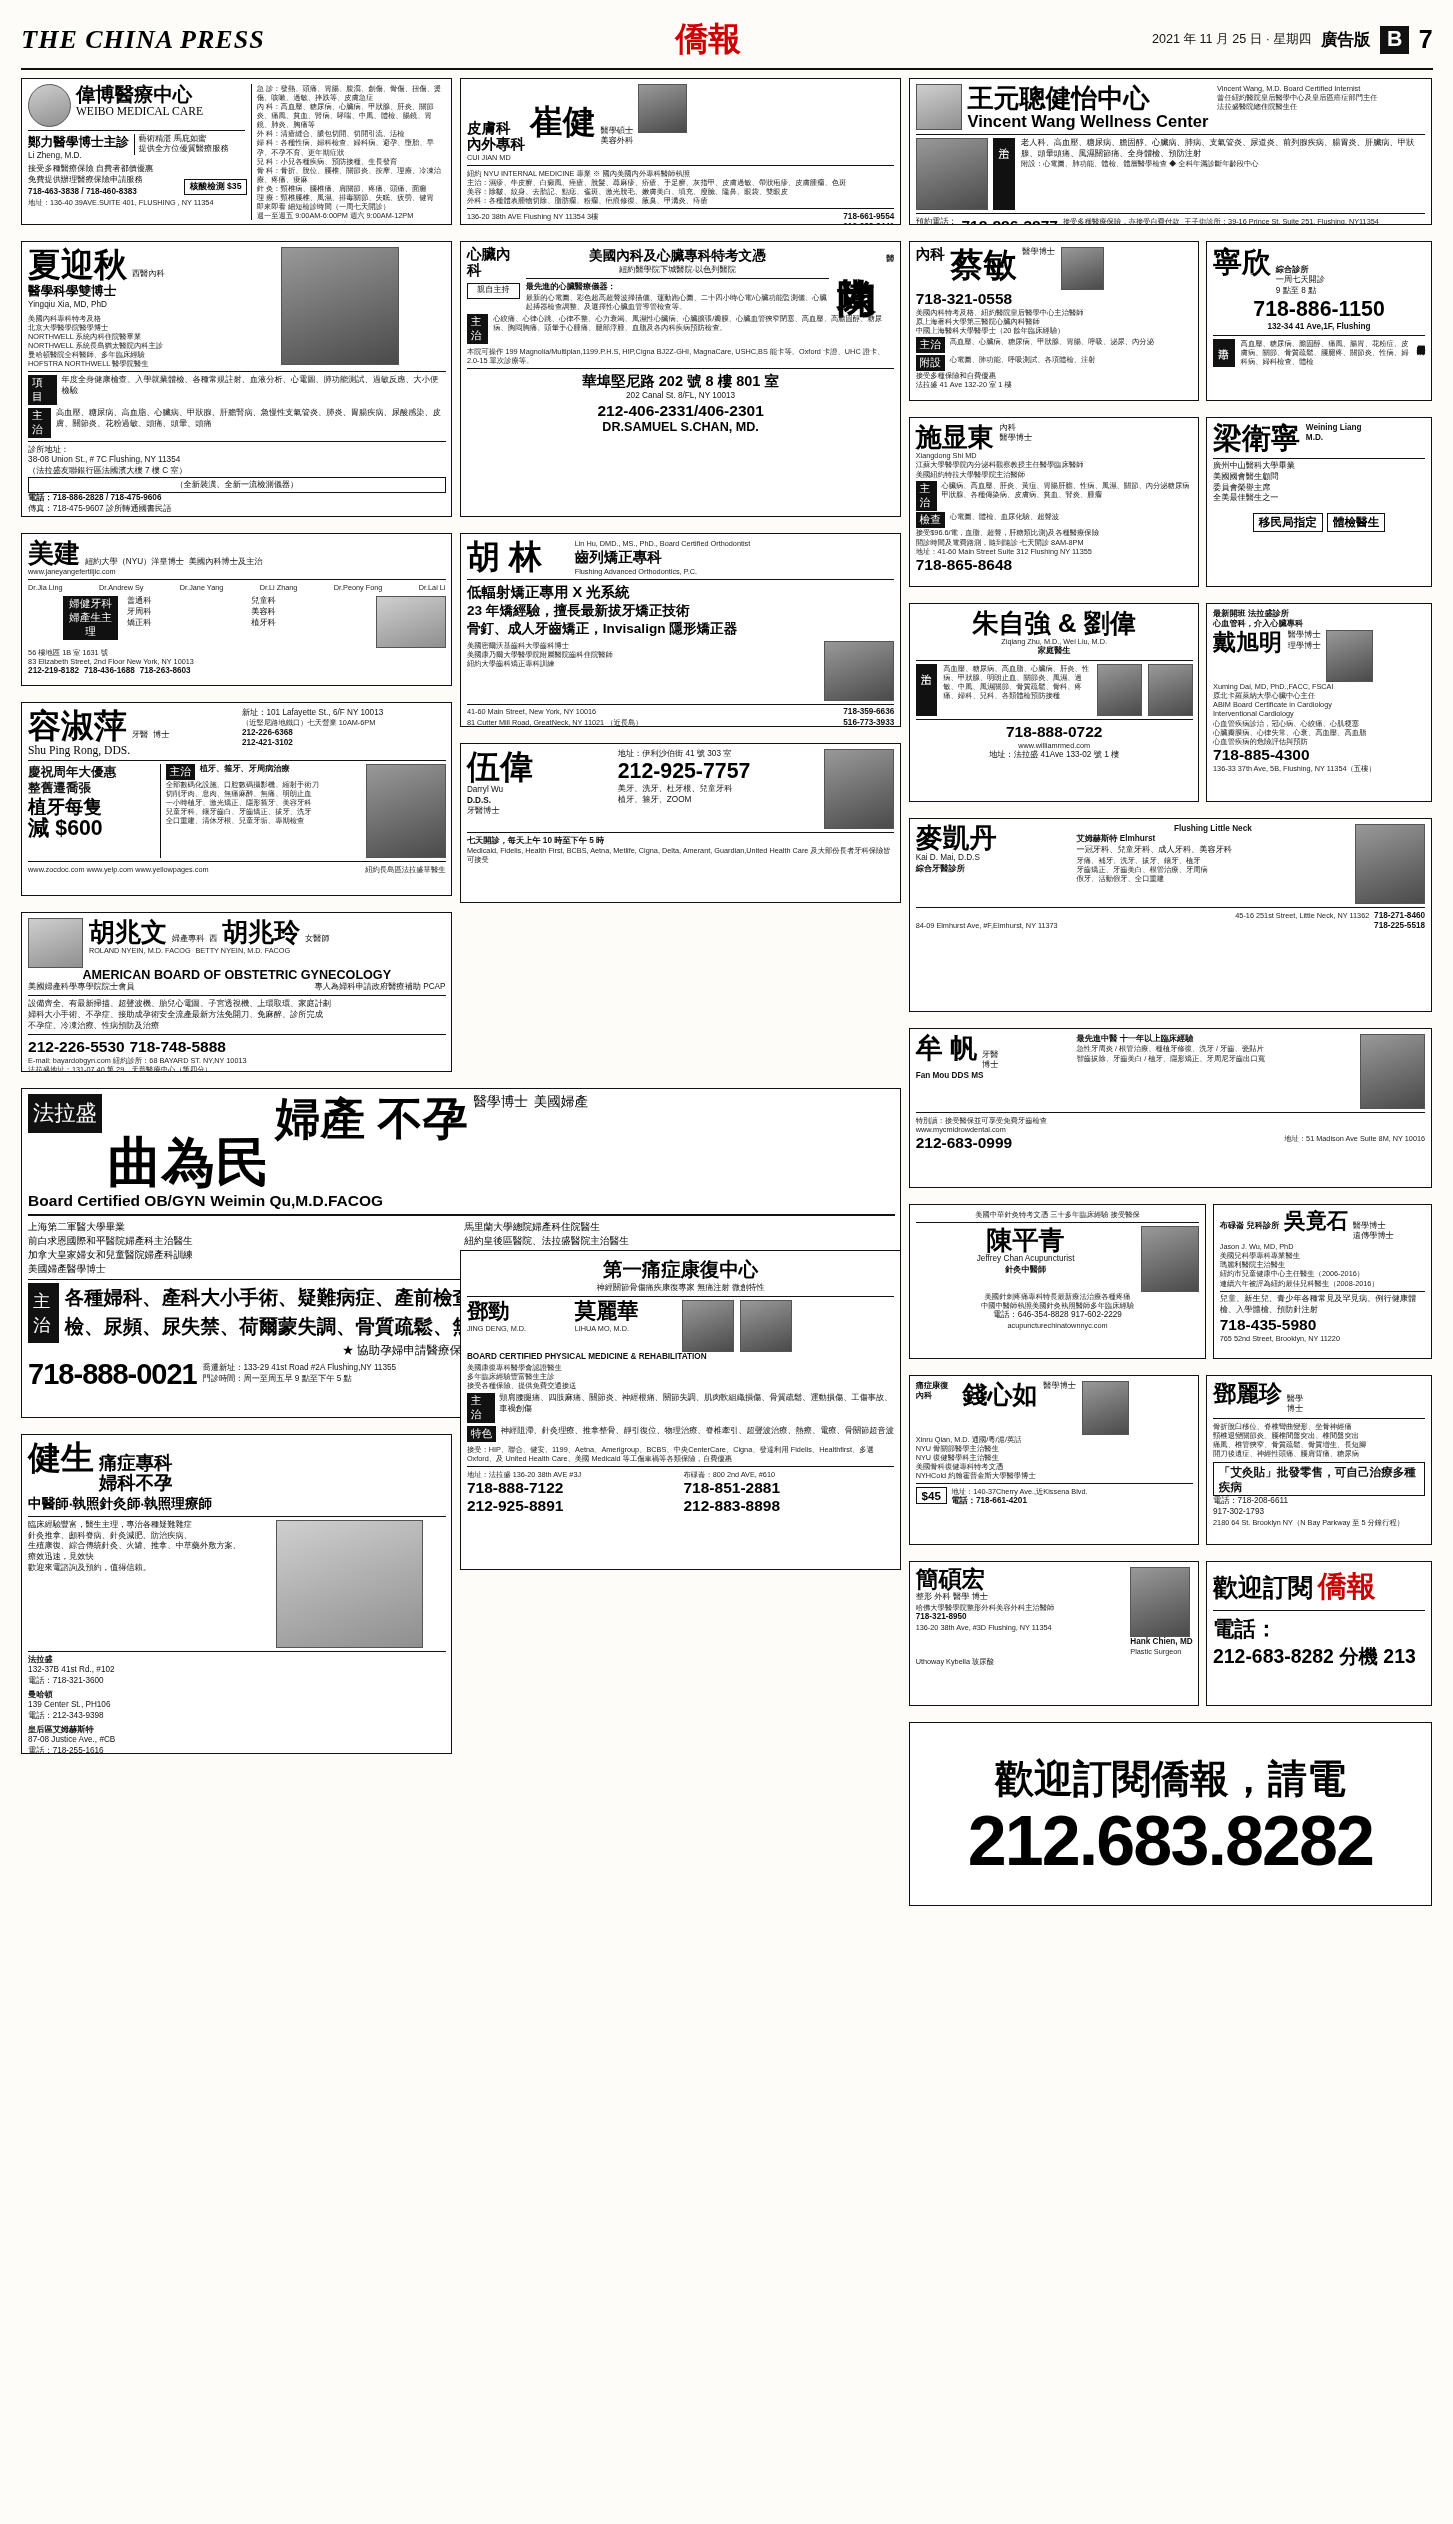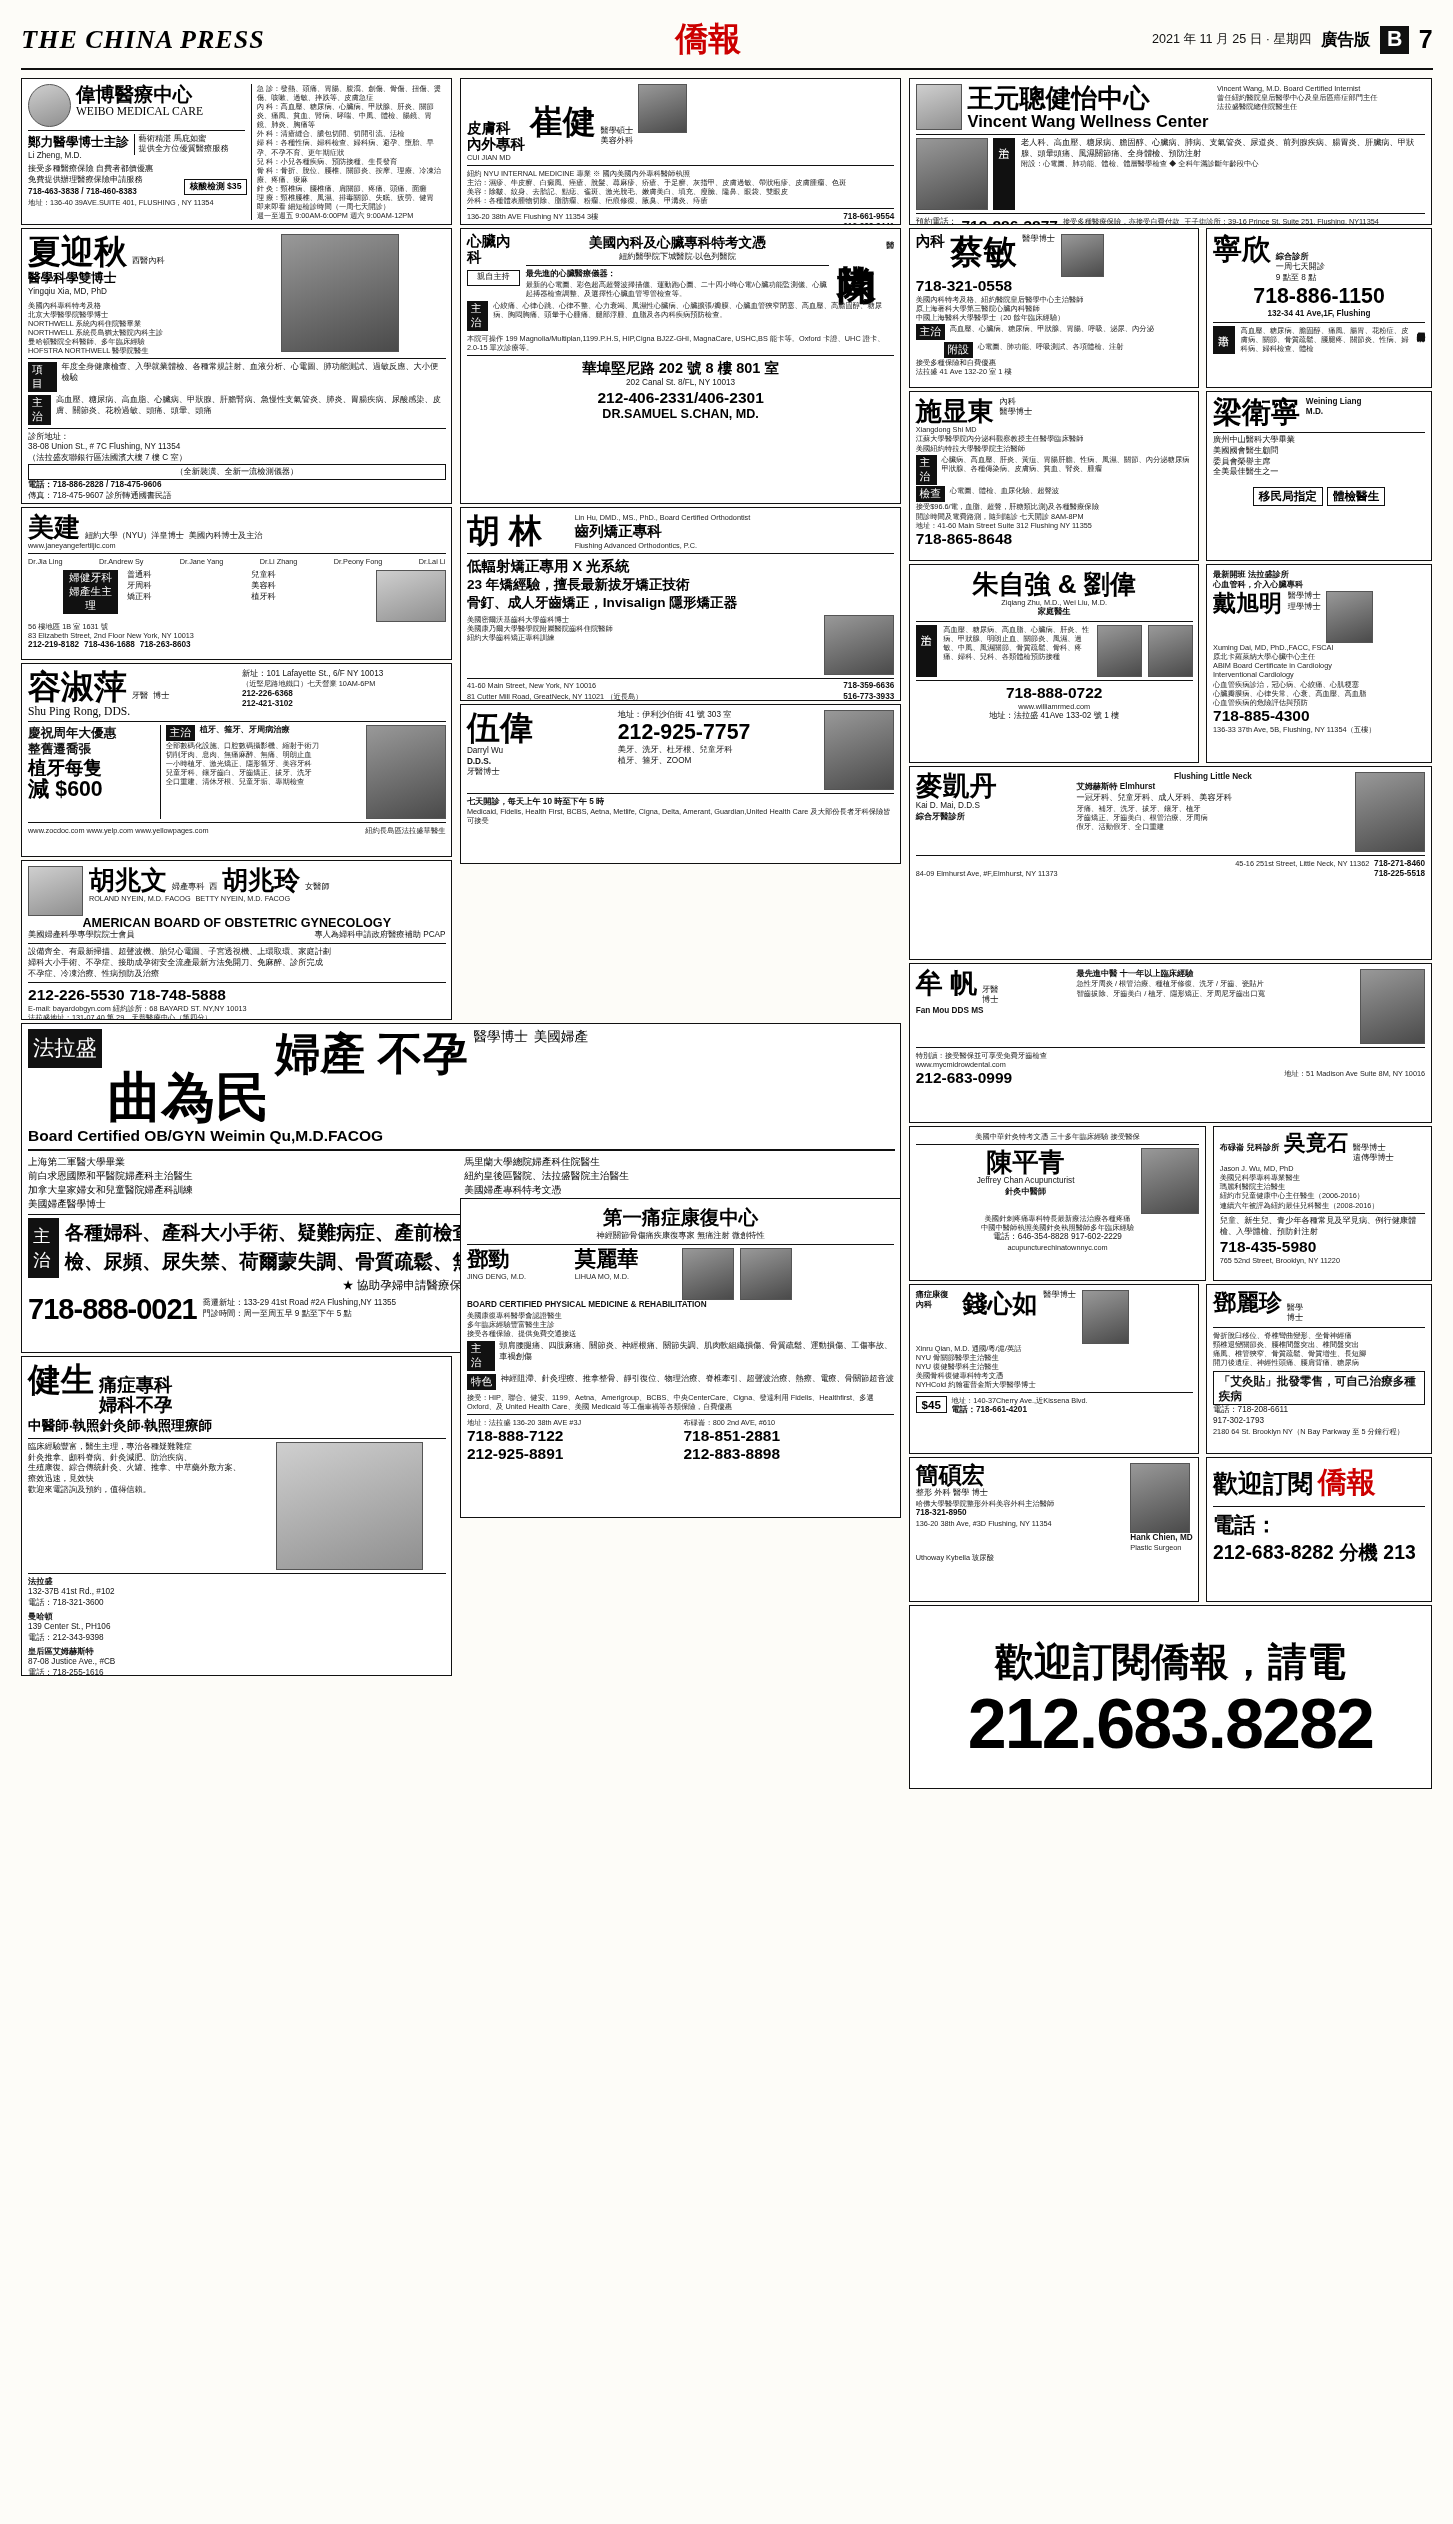--- a/index.html
+++ b/index.html
@@ -8,21 +8,21 @@
   .masthead{display:flex;align-items:center;justify-content:space-between;border-bottom:2.9px solid #111;padding-bottom:5.8px;}
   .mast-left{font-family:"Liberation Serif",serif;font-size:26px;letter-spacing:1px;font-weight:bold;font-style:italic;}
   .mast-center{display:flex;align-items:center;gap:5.8px;}
   .mast-logo{font-size:33px;font-weight:bold;color:#c00;font-family:"DejaVu Sans",sans-serif;}
   .mast-right{display:flex;align-items:center;gap:9.7px;font-size:12.6px;}
   .mast-date{font-size:12.6px;color:#111;}
   .mast-ad{font-size:16.5px;font-weight:bold;}
   .mast-badge{background:#111;color:#fff;font-size:21.3px;font-weight:bold;padding:1.9px 6.8px;}
   .mast-num{font-size:25px;font-weight:bold;}
   .grid{margin-top:7.8px;display:flex;gap:7.8px;}
-  .col{display:flex;flex-direction:column;gap:3px;}
+  .col{display:flex;flex-direction:column;gap:16px;}
   .colL{width:431px;}
   .colM{width:441px;}
   .colR{width:523px;}
   .ad{border:1.9px solid #111;background:#fff;padding:4.8px 5.8px;box-sizing:border-box;overflow:hidden;position:relative;}
   .ad-title{font-size:19.4px;font-weight:bold;line-height:1.1;}
   .ad-title.big{font-size:26px;}
   .ad-title.huge{font-size:33px;}
   .ad-en{font-family:"Liberation Serif",serif;font-size:11.6px;}
   .tiny{font-size:8.2px;line-height:1.3;color:#111;}
   .tiny2{font-size:7.3px;line-height:1.25;color:#222;}
@@ -567,21 +567,21 @@
           <div class="phone">718-321-0558</div>
           <div class="tiny2">
             <div>美國內科特考及格、紐約醫院皇后醫學中心主治醫師</div>
             <div>原上海著科大學第三醫院心臟內科醫師</div>
             <div>中國上海醫科大學醫學士（20 餘年臨床經驗）</div>
           </div>
           <div class="flexrow" style="margin-top:1.9px;">
             <div class="blk">主治</div>
             <div class="tiny2">高血壓、心臟病、糖尿病、甲狀腺、胃腸、呼吸、泌尿、內分泌</div>
           </div>
-          <div class="flexrow" style="margin-top:1.9px;margin-left:28px;">
+          <div class="flexrow" style="margin-top:1.9px;">
             <div class="blk">附設</div>
             <div class="tiny2">心電圖、肺功能、呼吸測試、各項體檢、注射</div>
           </div>
           <div class="tiny2">接受多種保險和自費優惠</div>
           <div class="tiny2">法拉盛 41 Ave 132-20 室 1 樓</div>
         </div>
         <div class="ad" style="width:226px;height:160px;">
           <div class="flexrow" style="align-items:baseline;">
             <div class="ad-title" style="font-size:29px;">寧欣</div>
             <div>

